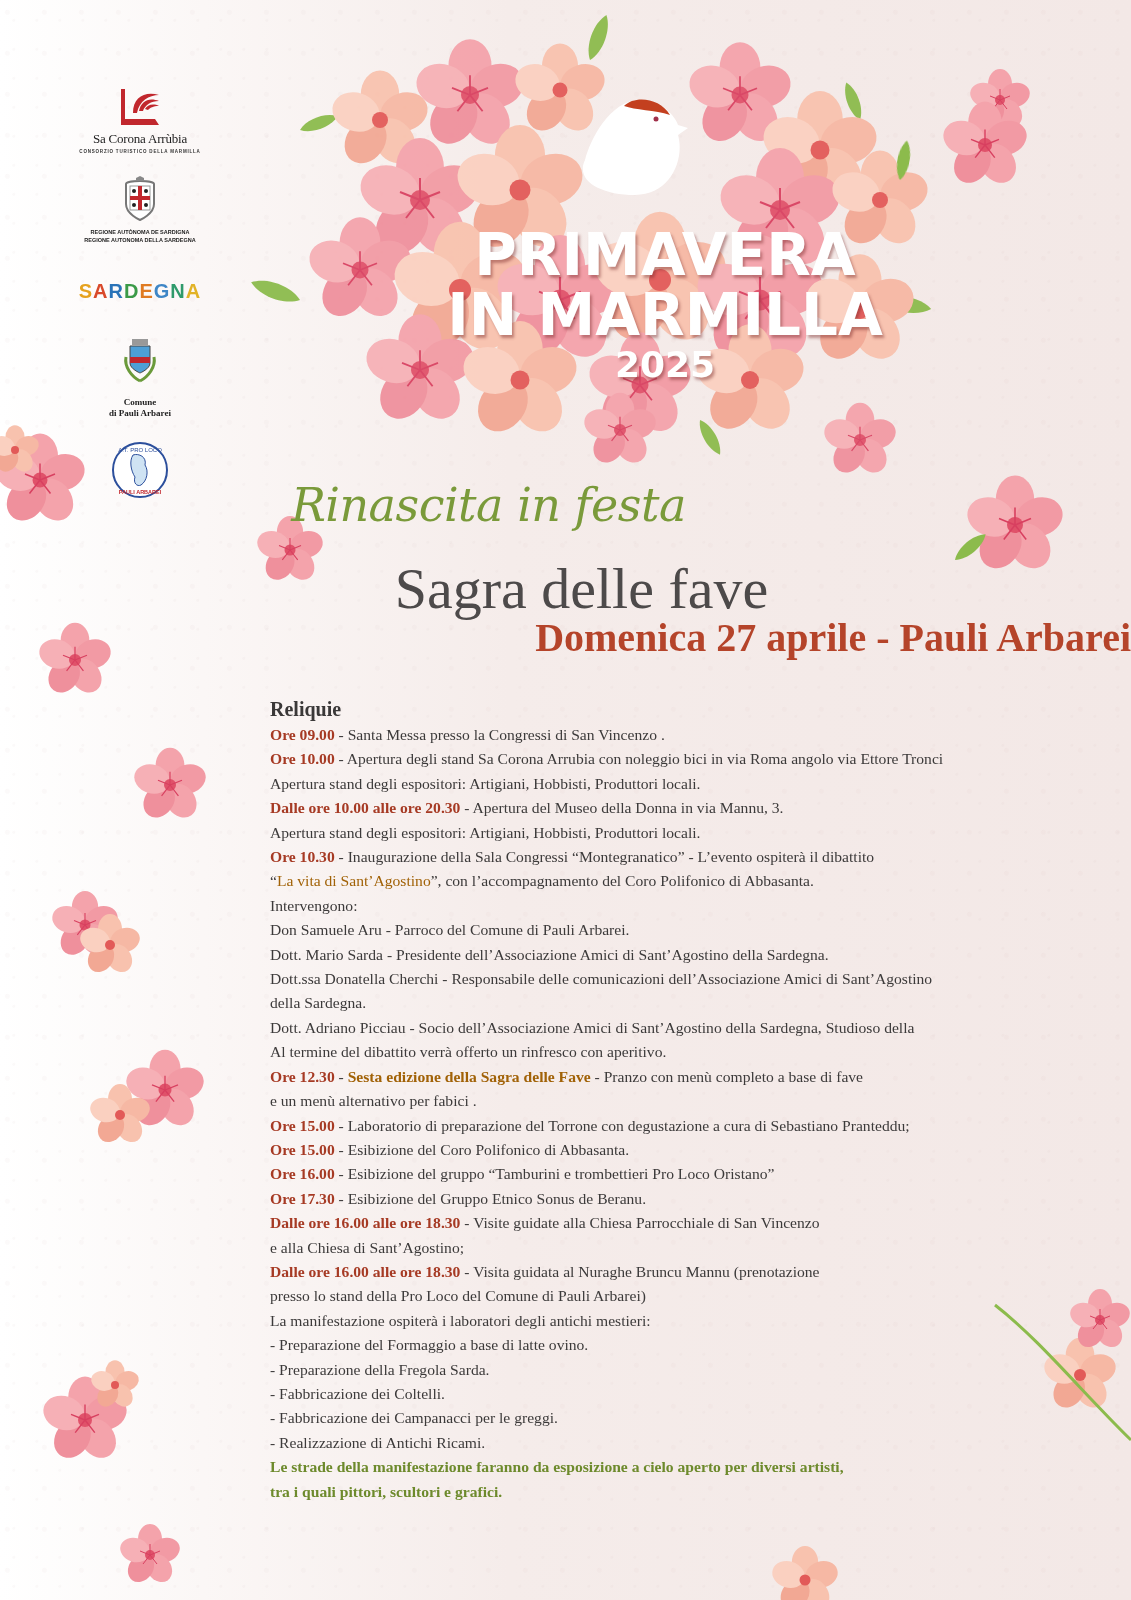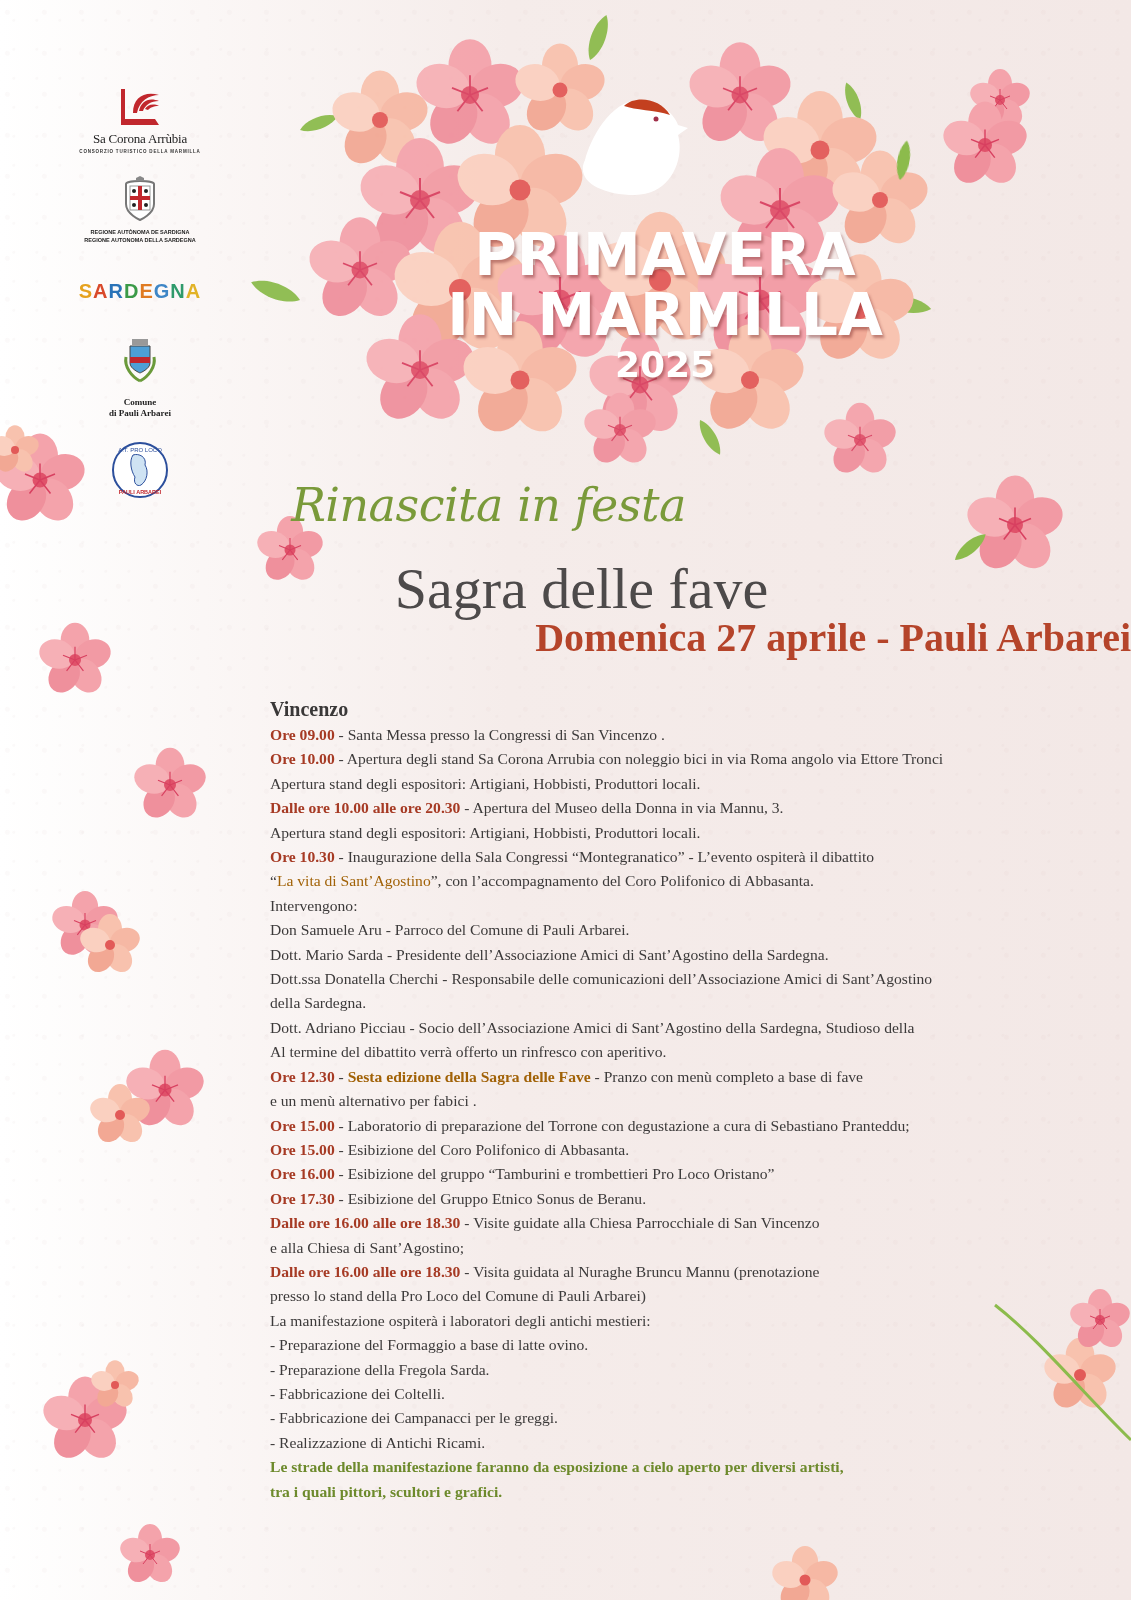--- a/index.html
+++ b/index.html
@@ -246,21 +246,21 @@
   <div class="title-line">PRIMAVERA</div>
   <div class="title-line">IN MARMILLA</div>
   <div class="title-year">2025</div>
 </div>
 
 <div class="subtitle-script">Rinascita in festa</div>
 <div class="subtitle-sagra">Sagra delle fave</div>
 <div class="subtitle-date">Domenica 27 aprile - Pauli Arbarei</div>
 
 <div class="program">
-  <div class="program-heading">Vincenzo</div>
+  <div class="program-heading">Reliquie</div>
   <div id="program-lines">
       <div class="line"><span class="time">Ore 09.00</span><span> - Santa Messa presso la Congressi di San Vincenzo .</span></div>
       <div class="line"><span class="time">Ore 10.00</span><span> - Apertura degli stand Sa Corona Arrubia con noleggio bici in via Roma angolo via Ettore Tronci</span></div>
       <div class="line"><span>Apertura stand degli espositori: Artigiani, Hobbisti, Produttori locali.</span></div>
       <div class="line"><span class="time">Dalle ore 10.00 alle ore 20.30</span><span> - Apertura del Museo della Donna in via Mannu, 3.</span></div>
       <div class="line"><span>Apertura stand degli espositori: Artigiani, Hobbisti, Produttori locali.</span></div>
       <div class="line"><span class="time">Ore 10.30</span><span> - Inaugurazione della Sala Congressi “Montegranatico” - L’evento ospiterà il dibattito</span></div>
       <div class="line"><span>“</span><span class="hl-green">La vita di Sant’Agostino</span><span>”, con l’accompagnamento del Coro Polifonico di Abbasanta.</span></div>
       <div class="line"><span>Intervengono:</span></div>
       <div class="line"><span>Don Samuele Aru - Parroco del Comune di Pauli Arbarei.</span></div>

